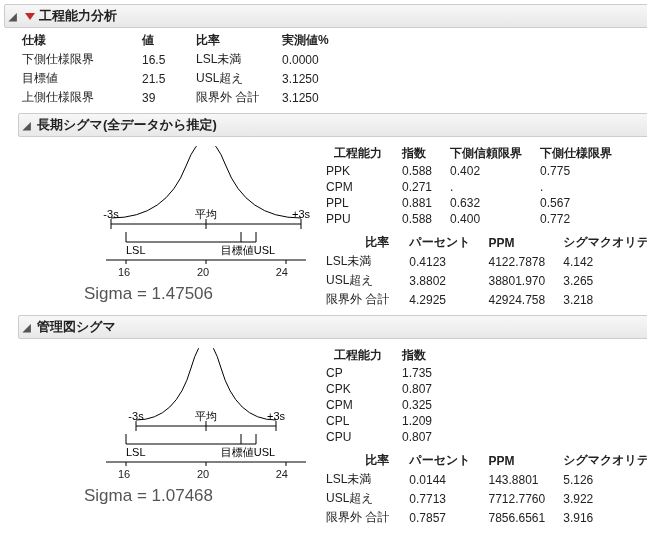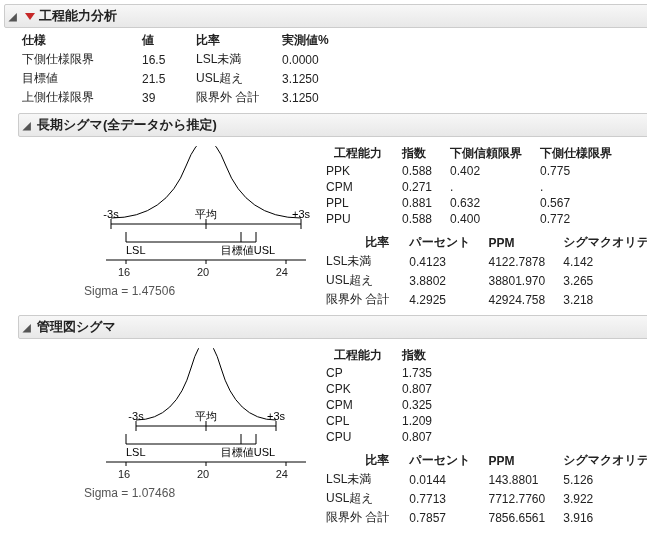--- a/index.html
+++ b/index.html
@@ -59,21 +59,21 @@
     align-items: flex-start;
     margin-left: 14px;
   }
   .chart-box {
     width: 250px;
     padding: 6px 0 4px 0;
     margin-left: 44px;
   }
   svg.dist { display: block; }
   .sigma-label {
-    font-size: 12px;
+    font-size: 17px;
     margin: 6px 0 0 8px;
     color: #555;
   }
   .stats-col {
     margin-left: 10px;
     padding-top: 4px;
   }
   table.stats {
     border-collapse: collapse;
   }

